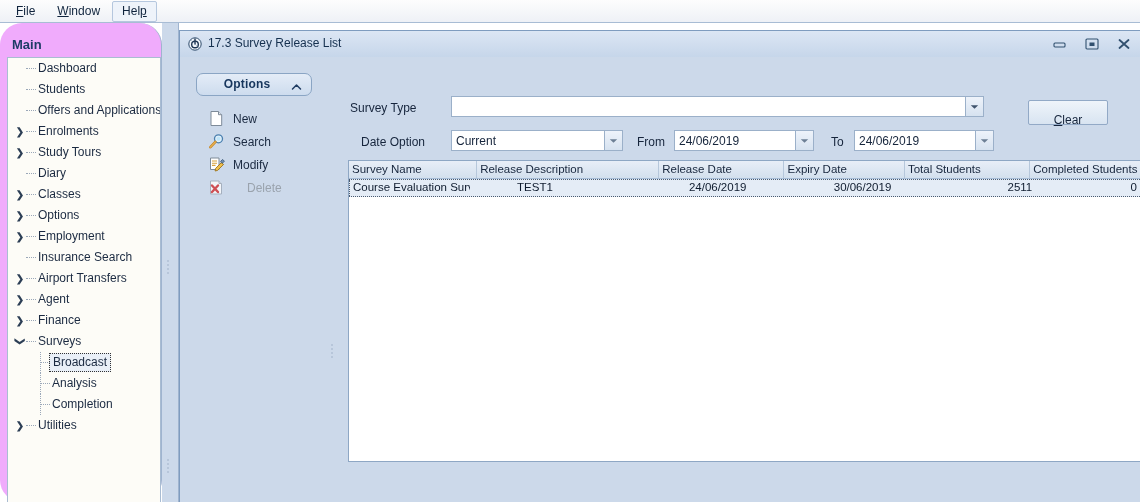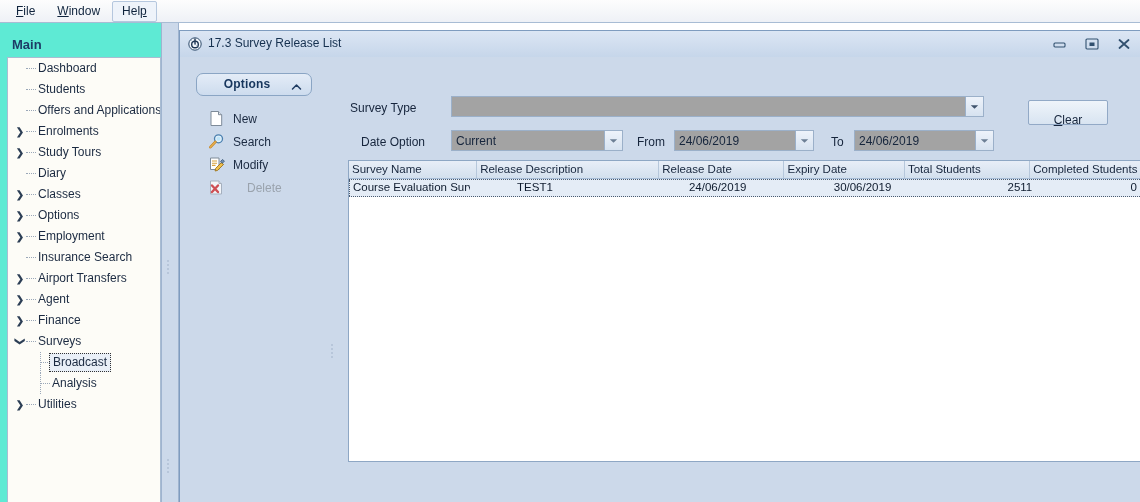--- a/index.html
+++ b/index.html
@@ -24,23 +24,24 @@
     border:1px solid transparent;border-radius:2px;line-height:13px;
   }
   .menu-item.hover{
     background:#eef3fa;border:1px solid #b5c7de;
   }
   .menu-item u{text-decoration:underline;}
 
   
   .sidebar{
     position:absolute;left:0;top:23px;width:162px;height:479px;
-    background:#5eead4;
+    background:#f0abfc;
     box-sizing:border-box;
     border-right:1px solid #9fb4cf;
+    border-radius:22px;
   }
   .sidebar-title{
     position:absolute;left:12px;top:14px;
     font-weight:bold;font-size:13px;color:#1d3c66;
   }
   .tree{
     position:absolute;left:7px;top:34px;width:154px;height:464px;
     background:#fdfcf7;
     border:1px solid #a9bcd2;
     box-sizing:border-box;
@@ -146,21 +147,21 @@
   }
 
   
   .form{
     position:absolute;left:160px;top:0;right:0;bottom:0;
   }
   .lbl-f{
     position:absolute;font-size:12px;color:#16253c;
   }
   .combo{
-    position:absolute;background:#a3a3a3;border:1px solid #9bb0c9;
+    position:absolute;background:#ffffff;border:1px solid #9bb0c9;
     box-sizing:border-box;font-size:12px;color:#16253c;
   }
   .combo .val{position:absolute;left:4px;top:2px;line-height:16px;}
   .combo .btn{
     position:absolute;right:0;top:0;bottom:0;width:17px;
     background:linear-gradient(#eef3fa,#d6e2f0);
     border-left:1px solid #9bb0c9;
     display:flex;align-items:center;justify-content:center;
   }
   .clear-btn{
@@ -224,20 +225,21 @@
         <div class="tnode"><span class="arrow">❯</span><span class="dots"></span><span class="lbl">Classes</span></div>
         <div class="tnode"><span class="arrow">❯</span><span class="dots"></span><span class="lbl">Options</span></div>
         <div class="tnode"><span class="arrow">❯</span><span class="dots"></span><span class="lbl">Employment</span></div>
         <div class="tnode"><span class="dots"></span><span class="lbl">Insurance Search</span></div>
         <div class="tnode"><span class="arrow">❯</span><span class="dots"></span><span class="lbl">Airport Transfers</span></div>
         <div class="tnode"><span class="arrow">❯</span><span class="dots"></span><span class="lbl">Agent</span></div>
         <div class="tnode"><span class="arrow">❯</span><span class="dots"></span><span class="lbl">Finance</span></div>
         <div class="tnode"><span class="arrow" style="transform: rotate(90deg);">❯</span><span class="dots"></span><span class="lbl">Surveys</span></div>
         <div class="tnode child sel"><span class="vline"></span><span class="dots"></span><span class="lbl">Broadcast</span></div>
         <div class="tnode child"><span class="vline"></span><span class="dots"></span><span class="lbl">Analysis</span></div>
+        <div class="tnode child"><span class="vline"></span><span class="dots"></span><span class="lbl">Completion</span></div>
         <div class="tnode"><span class="arrow">❯</span><span class="dots"></span><span class="lbl">Utilities</span></div>
       </div>
   </div>
 
   <div class="sidebar-splitter">
     <div class="grip" style="left:5px;top:235px;">
       <i></i>
         <i></i>
         <i></i>
         <i></i>

